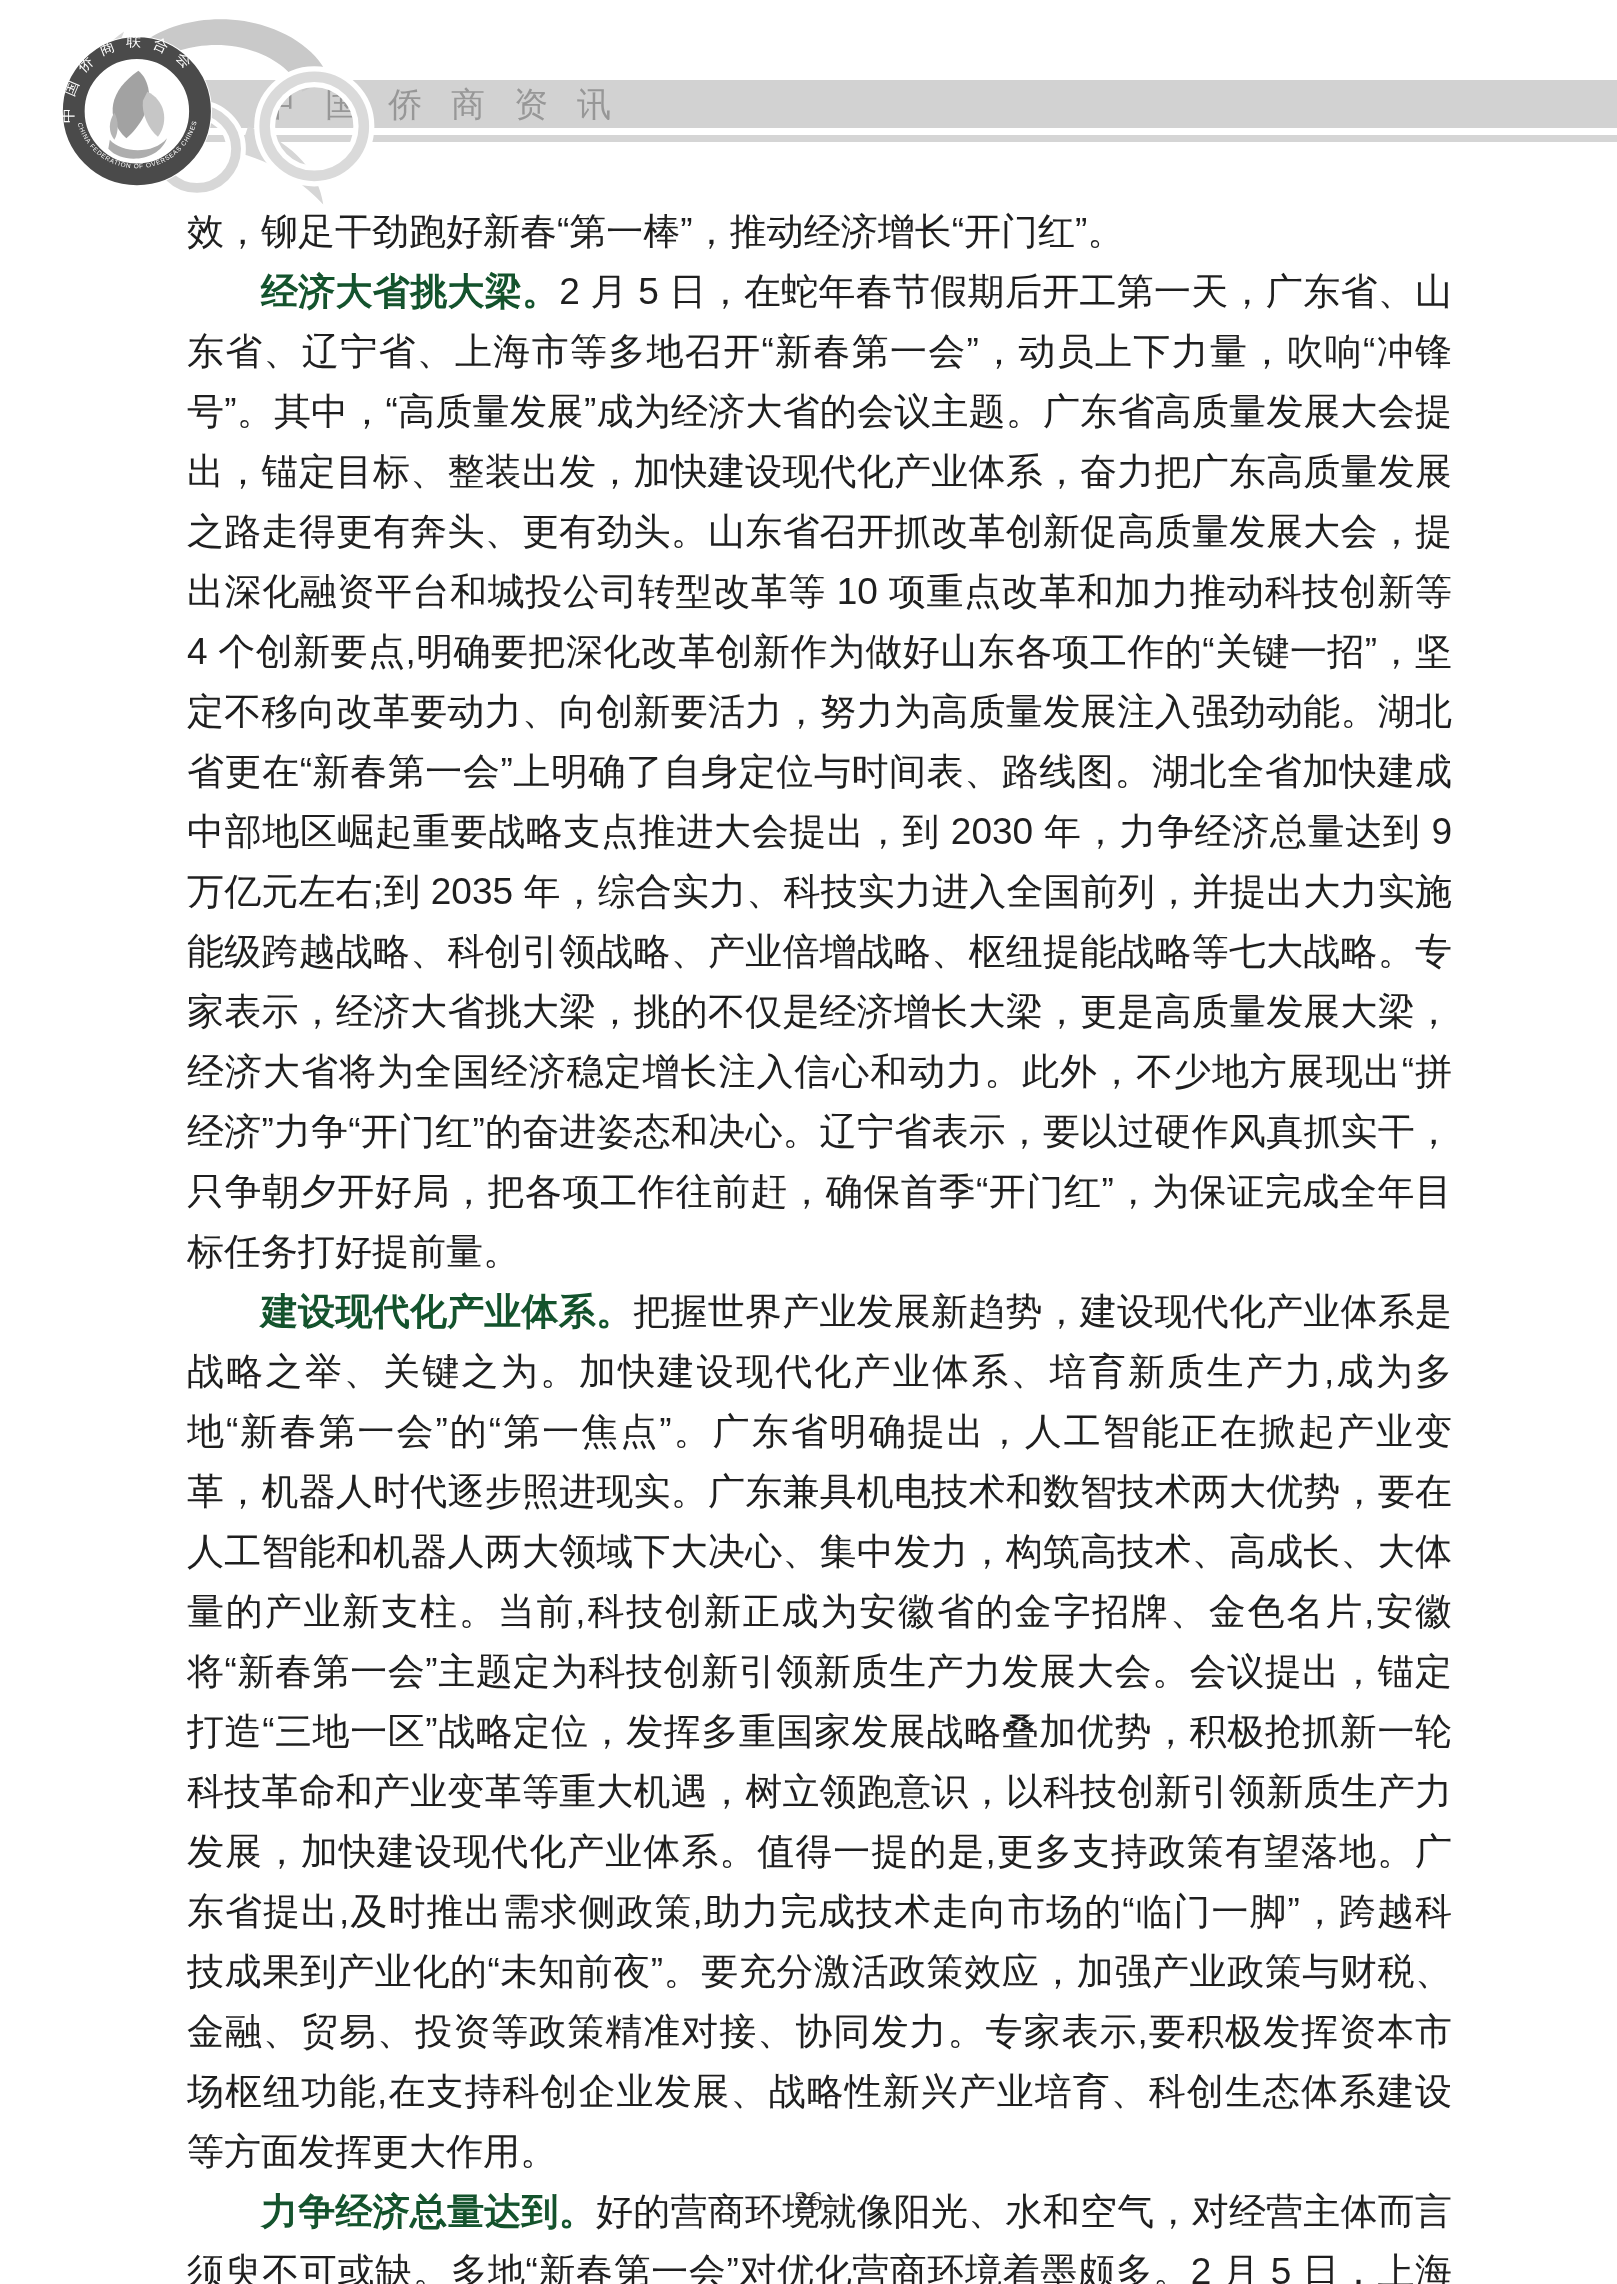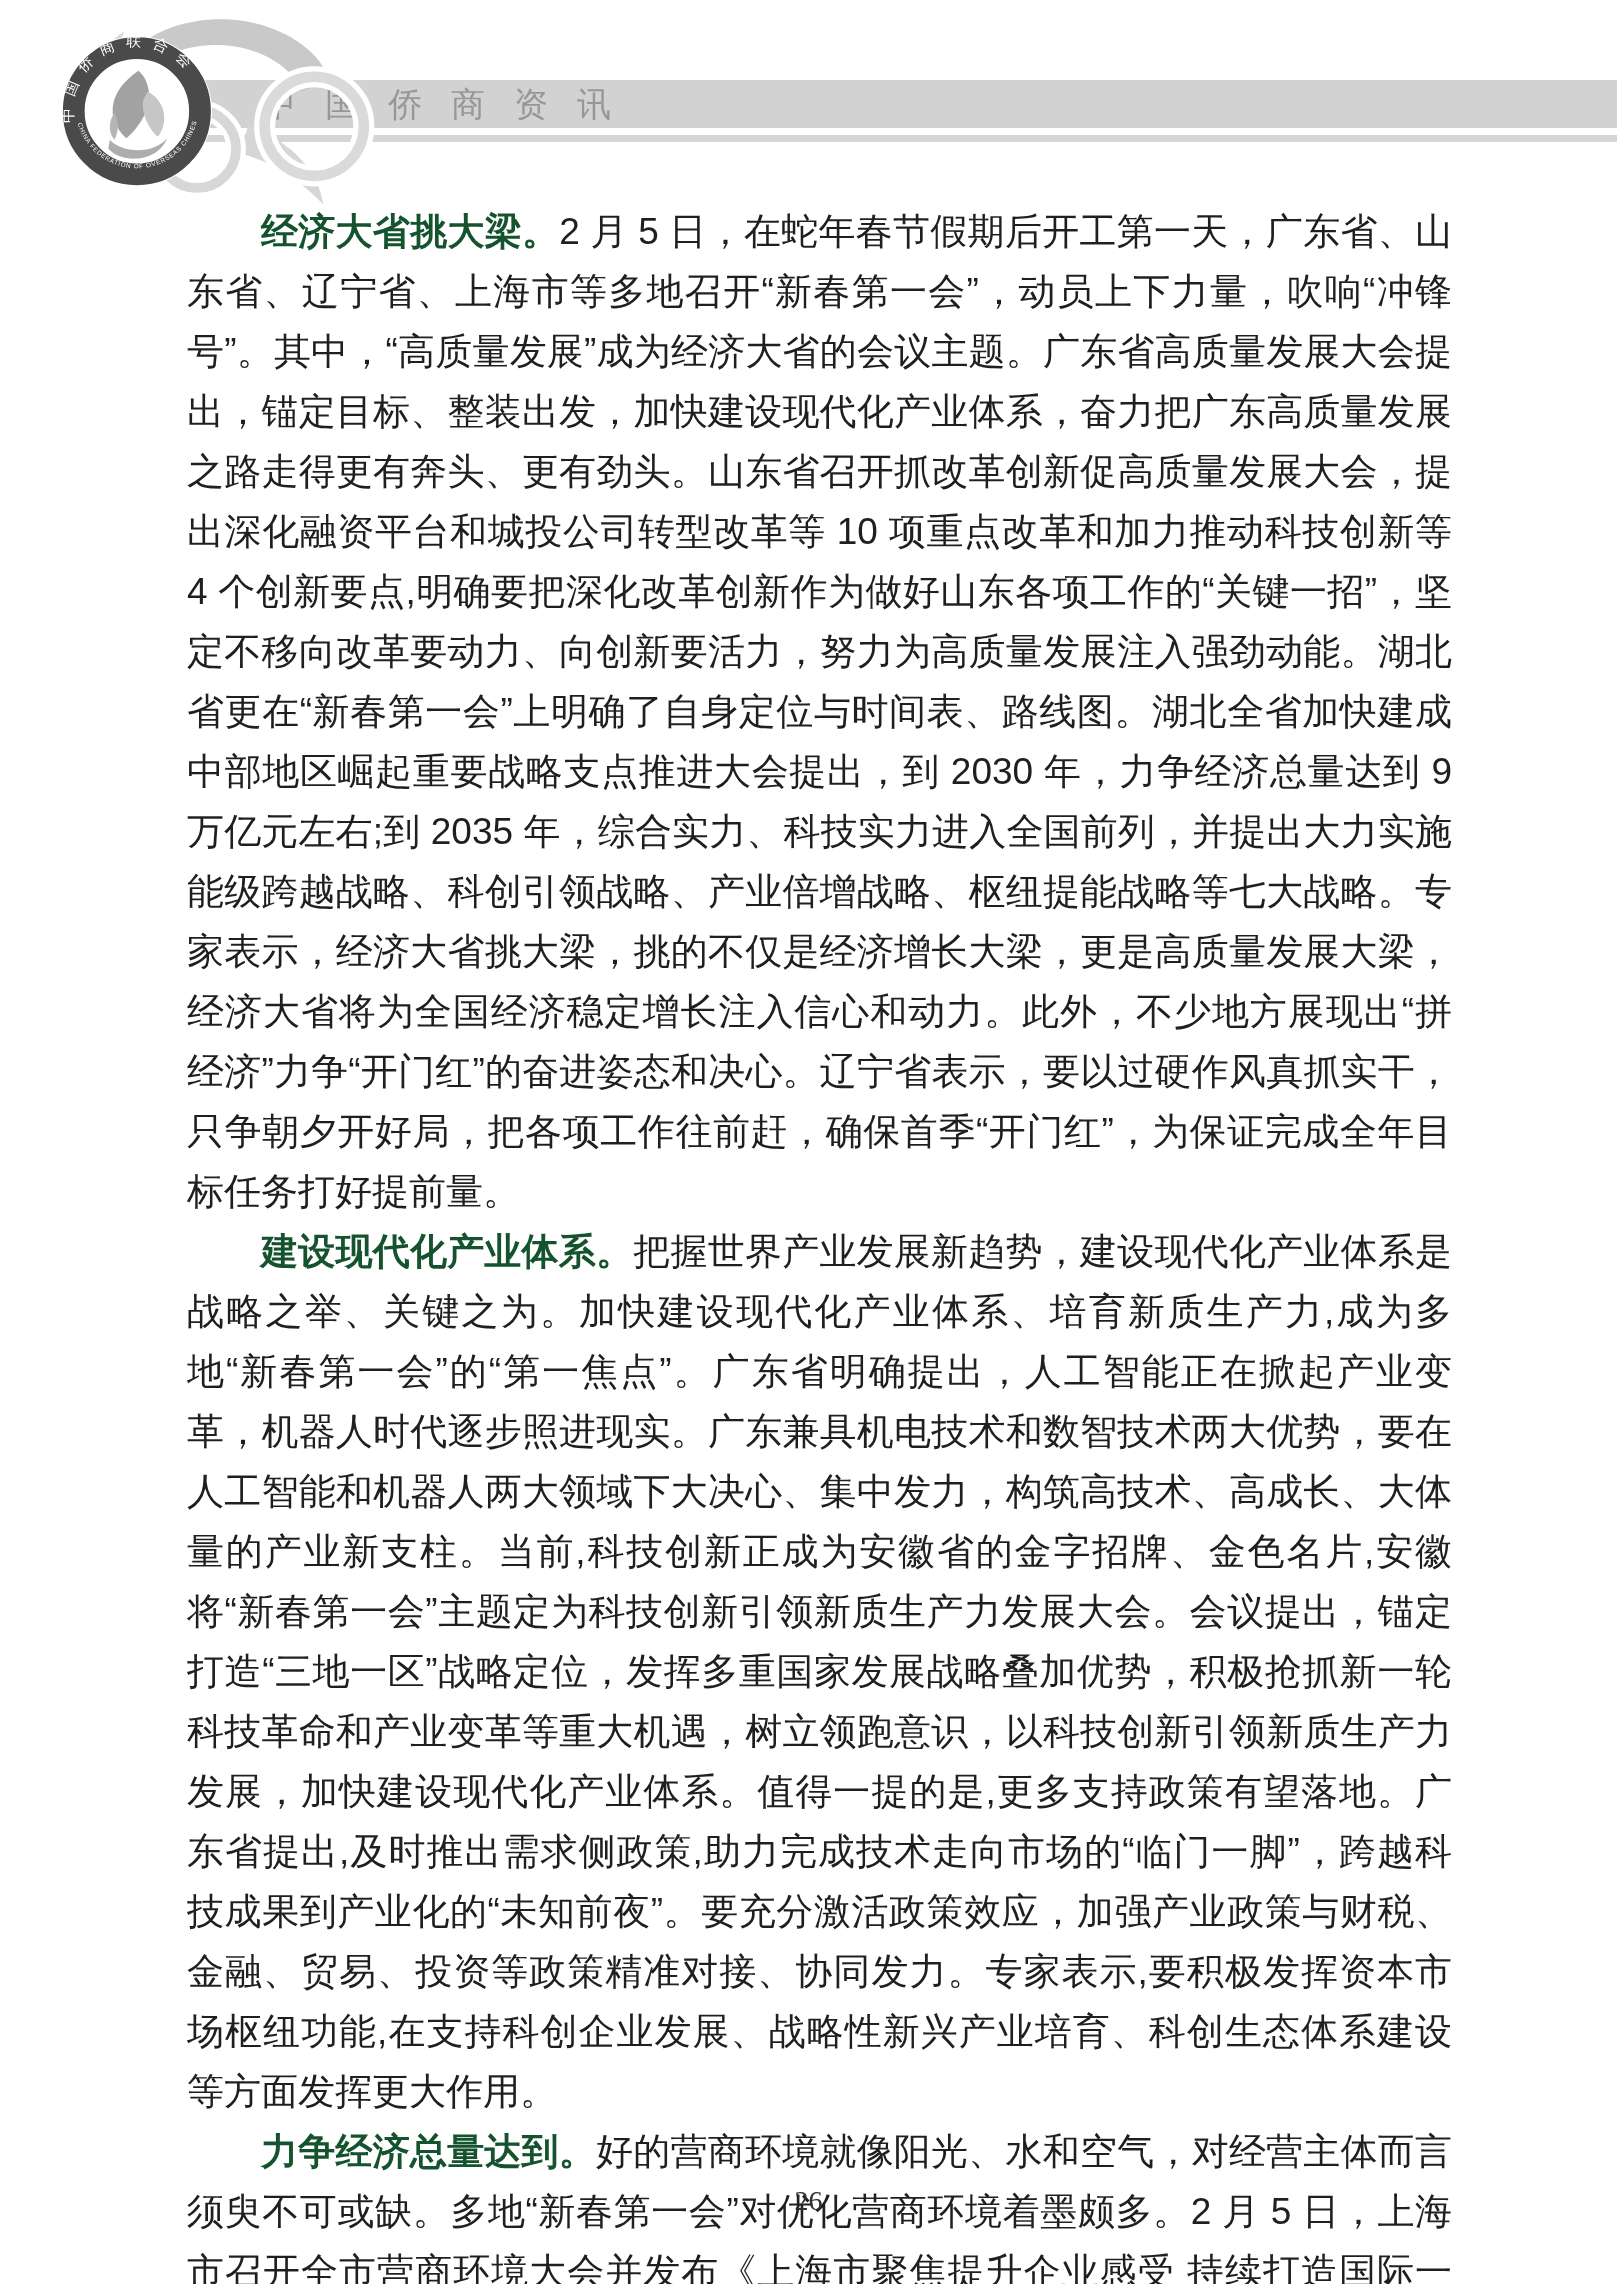--- a/index.html
+++ b/index.html
@@ -73,20 +73,21 @@
       <g>
         <path d="M 184 94 C 146 120 138 156 168 184 C 186 168 200 146 198 122 C 196 108 191 100 184 94 Z" fill="#a2a2a2"></path>
         <path d="M 196 122 C 218 132 226 160 210 182 C 198 172 188 152 190 134 Z" fill="#c6c6c6"></path>
         <path d="M 152 150 C 144 162 144 176 152 186 C 158 176 158 160 152 150 Z" fill="#b5b5b5"></path>
         <path d="M 146 186 C 162 204 204 206 222 184 C 212 214 164 220 144 198 Z" fill="#adadad"></path>
       </g>
     </svg>
   </div>
 
   <div class="content">
+      <p><span>效，铆足干劲跑好新春“第一棒”，推动经济增长“开门红”。</span></p>
       <p class="indent"><b>经济大省挑大梁。</b><span>2 月 5 日，在蛇年春节假期后开工第一天，广东省、山东省、辽宁省、上海市等多地召开“新春第一会”，动员上下力量，吹响“冲锋号”。其中，“高质量发展”成为经济大省的会议主题。广东省高质量发展大会提出，锚定目标、整装出发，加快建设现代化产业体系，奋力把广东高质量发展之路走得更有奔头、更有劲头。山东省召开抓改革创新促高质量发展大会，提出深化融资平台和城投公司转型改革等 10 项重点改革和加力推动科技创新等 4 个创新要点,明确要把深化改革创新作为做好山东各项工作的“关键一招”，坚定不移向改革要动力、向创新要活力，努力为高质量发展注入强劲动能。湖北省更在“新春第一会”上明确了自身定位与时间表、路线图。湖北全省加快建成中部地区崛起重要战略支点推进大会提出，到 2030 年，力争经济总量达到 9 万亿元左右;到 2035 年，综合实力、科技实力进入全国前列，并提出大力实施能级跨越战略、科创引领战略、产业倍增战略、枢纽提能战略等七大战略。专家表示，经济大省挑大梁，挑的不仅是经济增长大梁，更是高质量发展大梁，经济大省将为全国经济稳定增长注入信心和动力。此外，不少地方展现出“拼经济”力争“开门红”的奋进姿态和决心。辽宁省表示，要以过硬作风真抓实干，只争朝夕开好局，把各项工作往前赶，确保首季“开门红”，为保证完成全年目标任务打好提前量。</span></p>
       <p class="indent"><b>建设现代化产业体系。</b><span>把握世界产业发展新趋势，建设现代化产业体系是战略之举、关键之为。加快建设现代化产业体系、培育新质生产力,成为多地“新春第一会”的“第一焦点”。广东省明确提出，人工智能正在掀起产业变革，机器人时代逐步照进现实。广东兼具机电技术和数智技术两大优势，要在人工智能和机器人两大领域下大决心、集中发力，构筑高技术、高成长、大体量的产业新支柱。当前,科技创新正成为安徽省的金字招牌、金色名片,安徽将“新春第一会”主题定为科技创新引领新质生产力发展大会。会议提出，锚定打造“三地一区”战略定位，发挥多重国家发展战略叠加优势，积极抢抓新一轮科技革命和产业变革等重大机遇，树立领跑意识，以科技创新引领新质生产力发展，加快建设现代化产业体系。值得一提的是,更多支持政策有望落地。广东省提出,及时推出需求侧政策,助力完成技术走向市场的“临门一脚”，跨越科技成果到产业化的“未知前夜”。要充分激活政策效应，加强产业政策与财税、金融、贸易、投资等政策精准对接、协同发力。专家表示,要积极发挥资本市场枢纽功能,在支持科创企业发展、战略性新兴产业培育、科创生态体系建设等方面发挥更大作用。</span></p>
       <p class="indent"><b>力争经济总量达到。</b><span>好的营商环境就像阳光、水和空气，对经营主体而言须臾不可或缺。多地“新春第一会”对优化营商环境着墨颇多。2 月 5 日，上海市召开全市营商环境大会并发布《上海市聚焦提升企业感受 持续打造国际一流营商环境行动方案》，在优化为企整体服务、优化涉企监管检查等五个方面安排共 58 条任务举措，推动营商环境建设再上新台阶。2018 年以来，上海每年都在年初召开全市营商环境大会，此前已发布七版优化营商环境行动方案。今年则首次将提升企业感受放进了方案名称中。辽宁省召开全省优化营</span></p>
     </div>
 
   <div class="page-number">26</div>
 
 </div>
 
 

